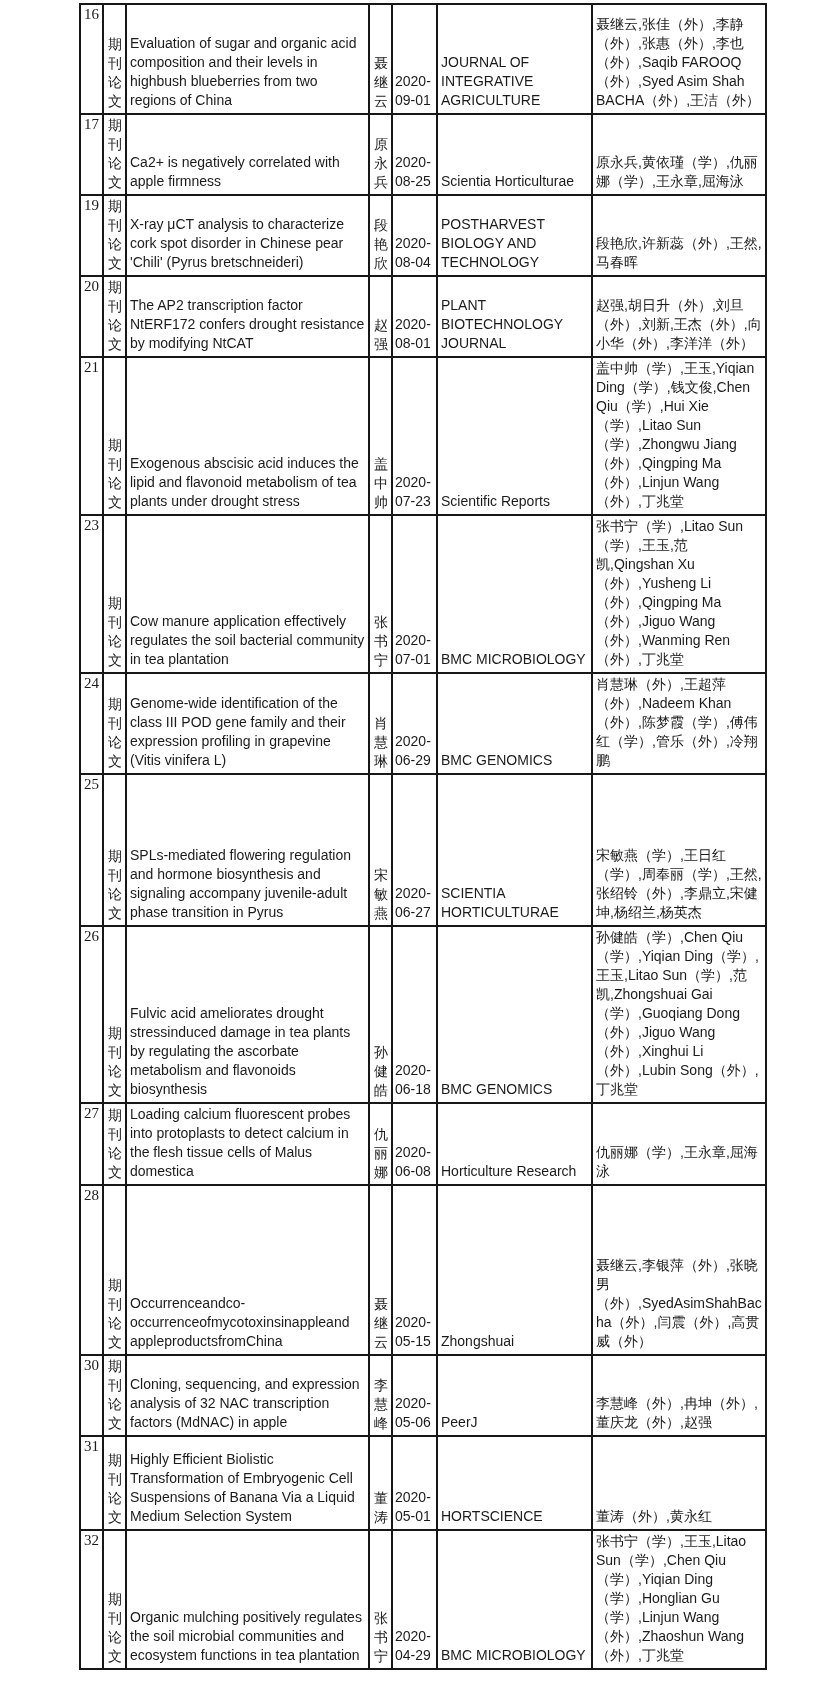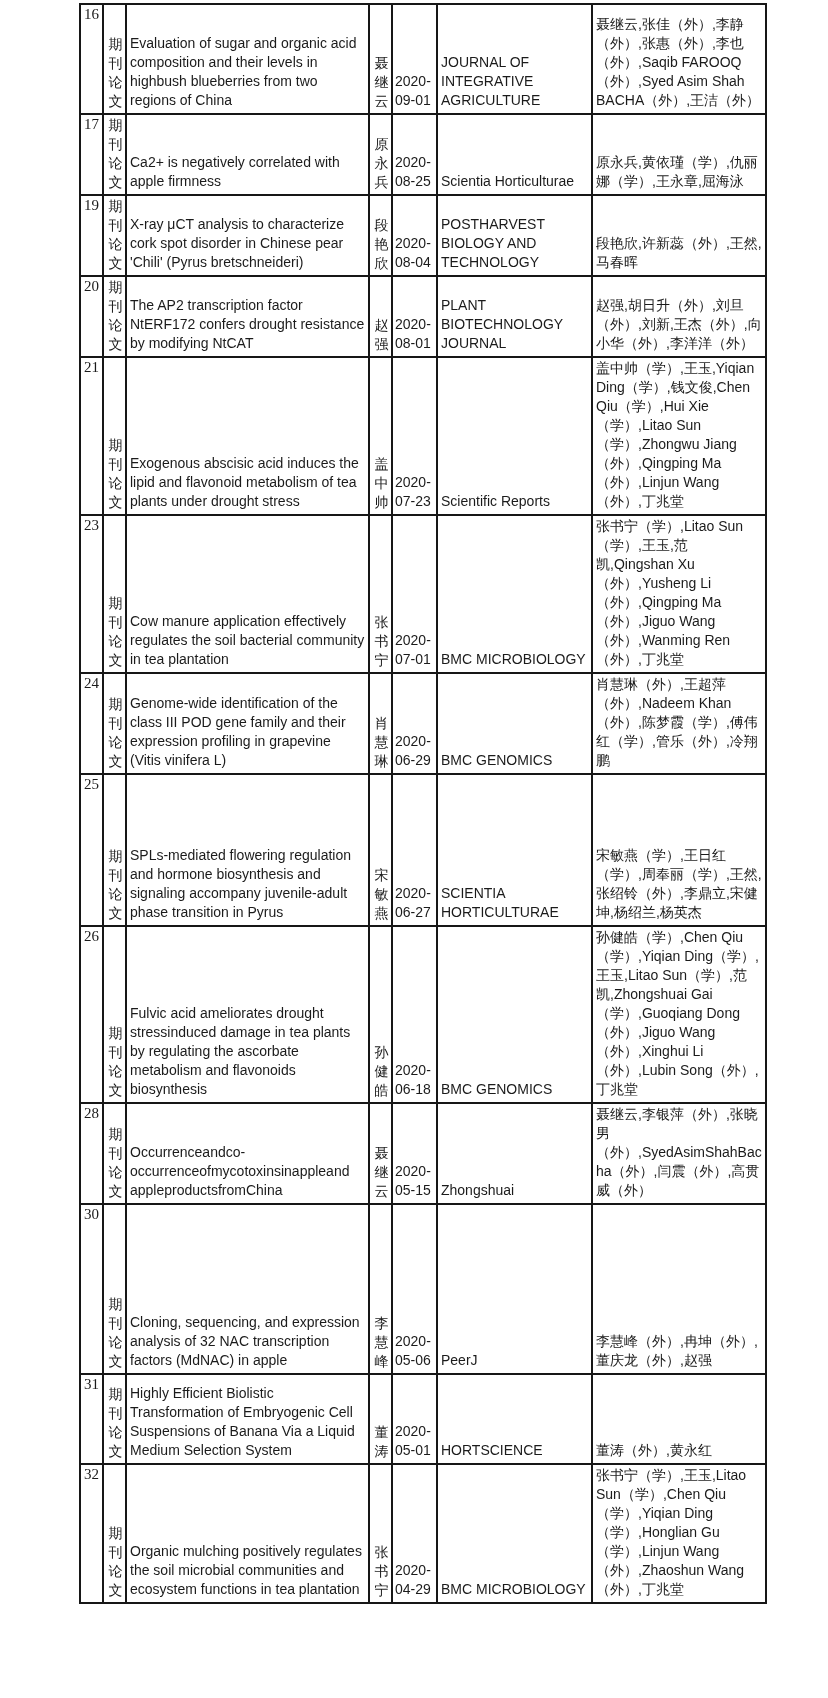--- a/index.html
+++ b/index.html
@@ -19,23 +19,23 @@
     font-size:14px;line-height:19px;
     white-space:pre-wrap;
     overflow-wrap:break-word;word-wrap:break-word;
   }
   td.col-no{
     vertical-align:top;
     font-family:"Liberation Serif","DejaVu Serif",serif;
     font-size:15px;line-height:17px;padding:1px 1px 1px 3px;
   }
   td.col-type,td.col-author{
-    word-break:break-all;text-align:center;padding:1px 2px 2px 4px;
+    word-break:break-all;text-align:left;padding:1px 2px 2px 4px;
   }
-  td.col-title{padding:9px 3px 3px 3px}
+  td.col-title{padding:1px 3px 3px 3px}
   td.col-date{padding:8px 1px 3px 2px}
   td.col-journal{padding:18px 2px 3px 3px}
   td.col-coauthors{padding:1px 2px 3px 3px}
   
   tbody tr:nth-child(1){height:110px}
   tbody tr:nth-child(2){height:79px}
   tbody tr:nth-child(3){height:75px}
   tbody tr:nth-child(4){height:81px}
   tbody tr:nth-child(5){height:74px}
   tbody tr:nth-child(6){height:151px}
@@ -141,20 +141,29 @@
         <tr>
           <td class="col-no">26</td>
           <td class="col-type">期刊论文</td>
           <td class="col-title">Fulvic acid ameliorates drought stressinduced damage in tea plants by regulating the ascorbate metabolism and flavonoids biosynthesis</td>
           <td class="col-author">孙健皓</td>
           <td class="col-date">2020-06-18</td>
           <td class="col-journal">BMC GENOMICS</td>
           <td class="col-coauthors">孙健皓（学）,Chen Qiu（学）,Yiqian Ding（学）,王玉,Litao Sun（学）,范凯,Zhongshuai Gai（学）,Guoqiang Dong（外）,Jiguo Wang（外）,Xinghui Li（外）,Lubin Song（外）,丁兆堂</td>
         </tr>
         <tr>
+          <td class="col-no">27</td>
+          <td class="col-type">期刊论文</td>
+          <td class="col-title">Loading calcium fluorescent probes into protoplasts to detect calcium in the flesh tissue cells of Malus domestica</td>
+          <td class="col-author">仇丽娜</td>
+          <td class="col-date">2020-06-08</td>
+          <td class="col-journal">Horticulture Research</td>
+          <td class="col-coauthors">仇丽娜（学）,王永章,屈海泳</td>
+        </tr>
+        <tr>
           <td class="col-no">28</td>
           <td class="col-type">期刊论文</td>
           <td class="col-title">Occurrenceandco-occurrenceofmycotoxinsinappleand appleproductsfromChina</td>
           <td class="col-author">聂继云</td>
           <td class="col-date">2020-05-15</td>
           <td class="col-journal">Zhongshuai</td>
           <td class="col-coauthors">聂继云,李银萍（外）,张晓男（外）,SyedAsimShahBacha（外）,闫震（外）,高贯威（外）</td>
         </tr>
         <tr>
           <td class="col-no">30</td>

